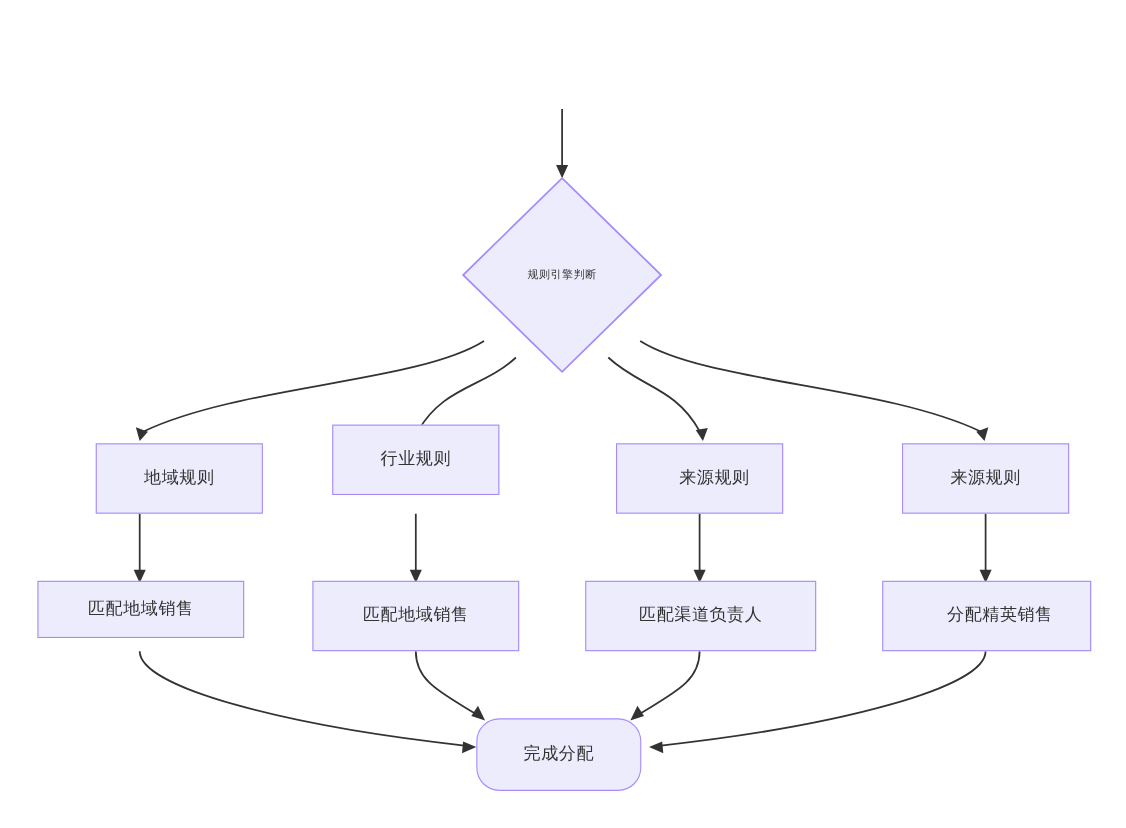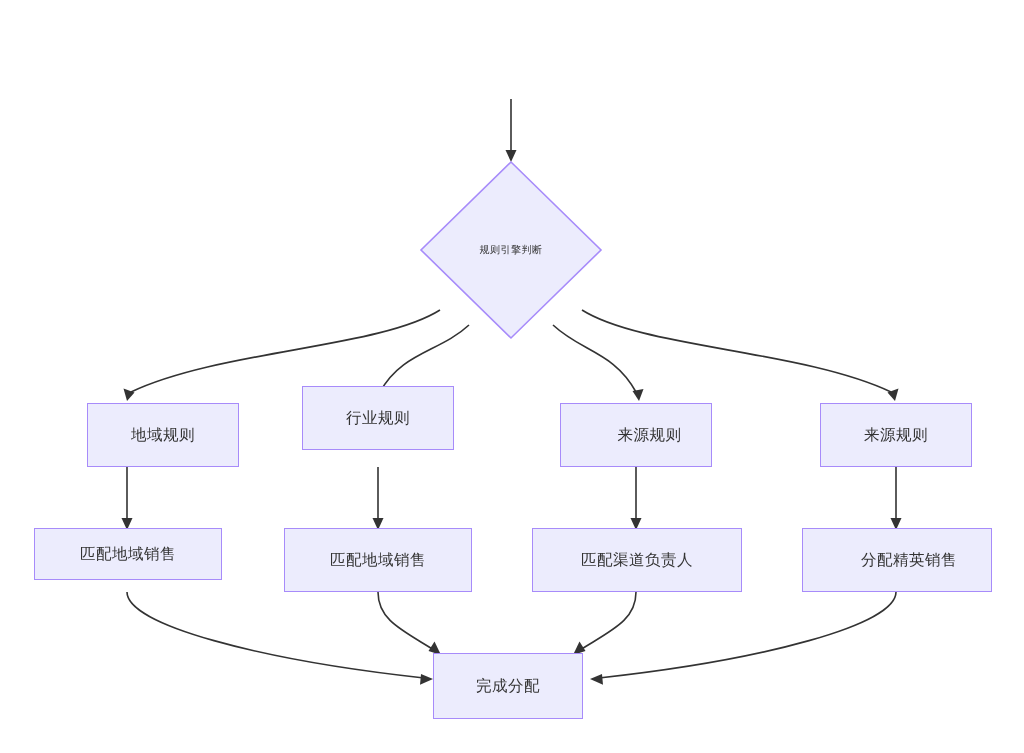--- a/index.html
+++ b/index.html
@@ -176,17 +176,17 @@
   <div class="node" style="left:284px; top:528px; width:188px; height:64px;">
     <span class="node-label">匹配地域销售</span>
   </div>
   <div class="node" style="left:532px; top:528px; width:210px; height:64px;align-items:center;">
     <span class="node-label">匹配渠道负责人</span>
   </div>
   <div class="node" style="left:802px; top:528px; width:190px; height:64px;padding-left:24px;">
     <span class="node-label">分配精英销售</span>
   </div>
 
-  <div class="node" style="left:433px; top:653px; width:150px; height:66px;">
+  <div class="node" style="left:433px; top:653px; width:150px; height:66px;border-radius:21px;">
     <span class="node-label">完成分配</span>
   </div>
 
 </div>
 
 </body></html>

